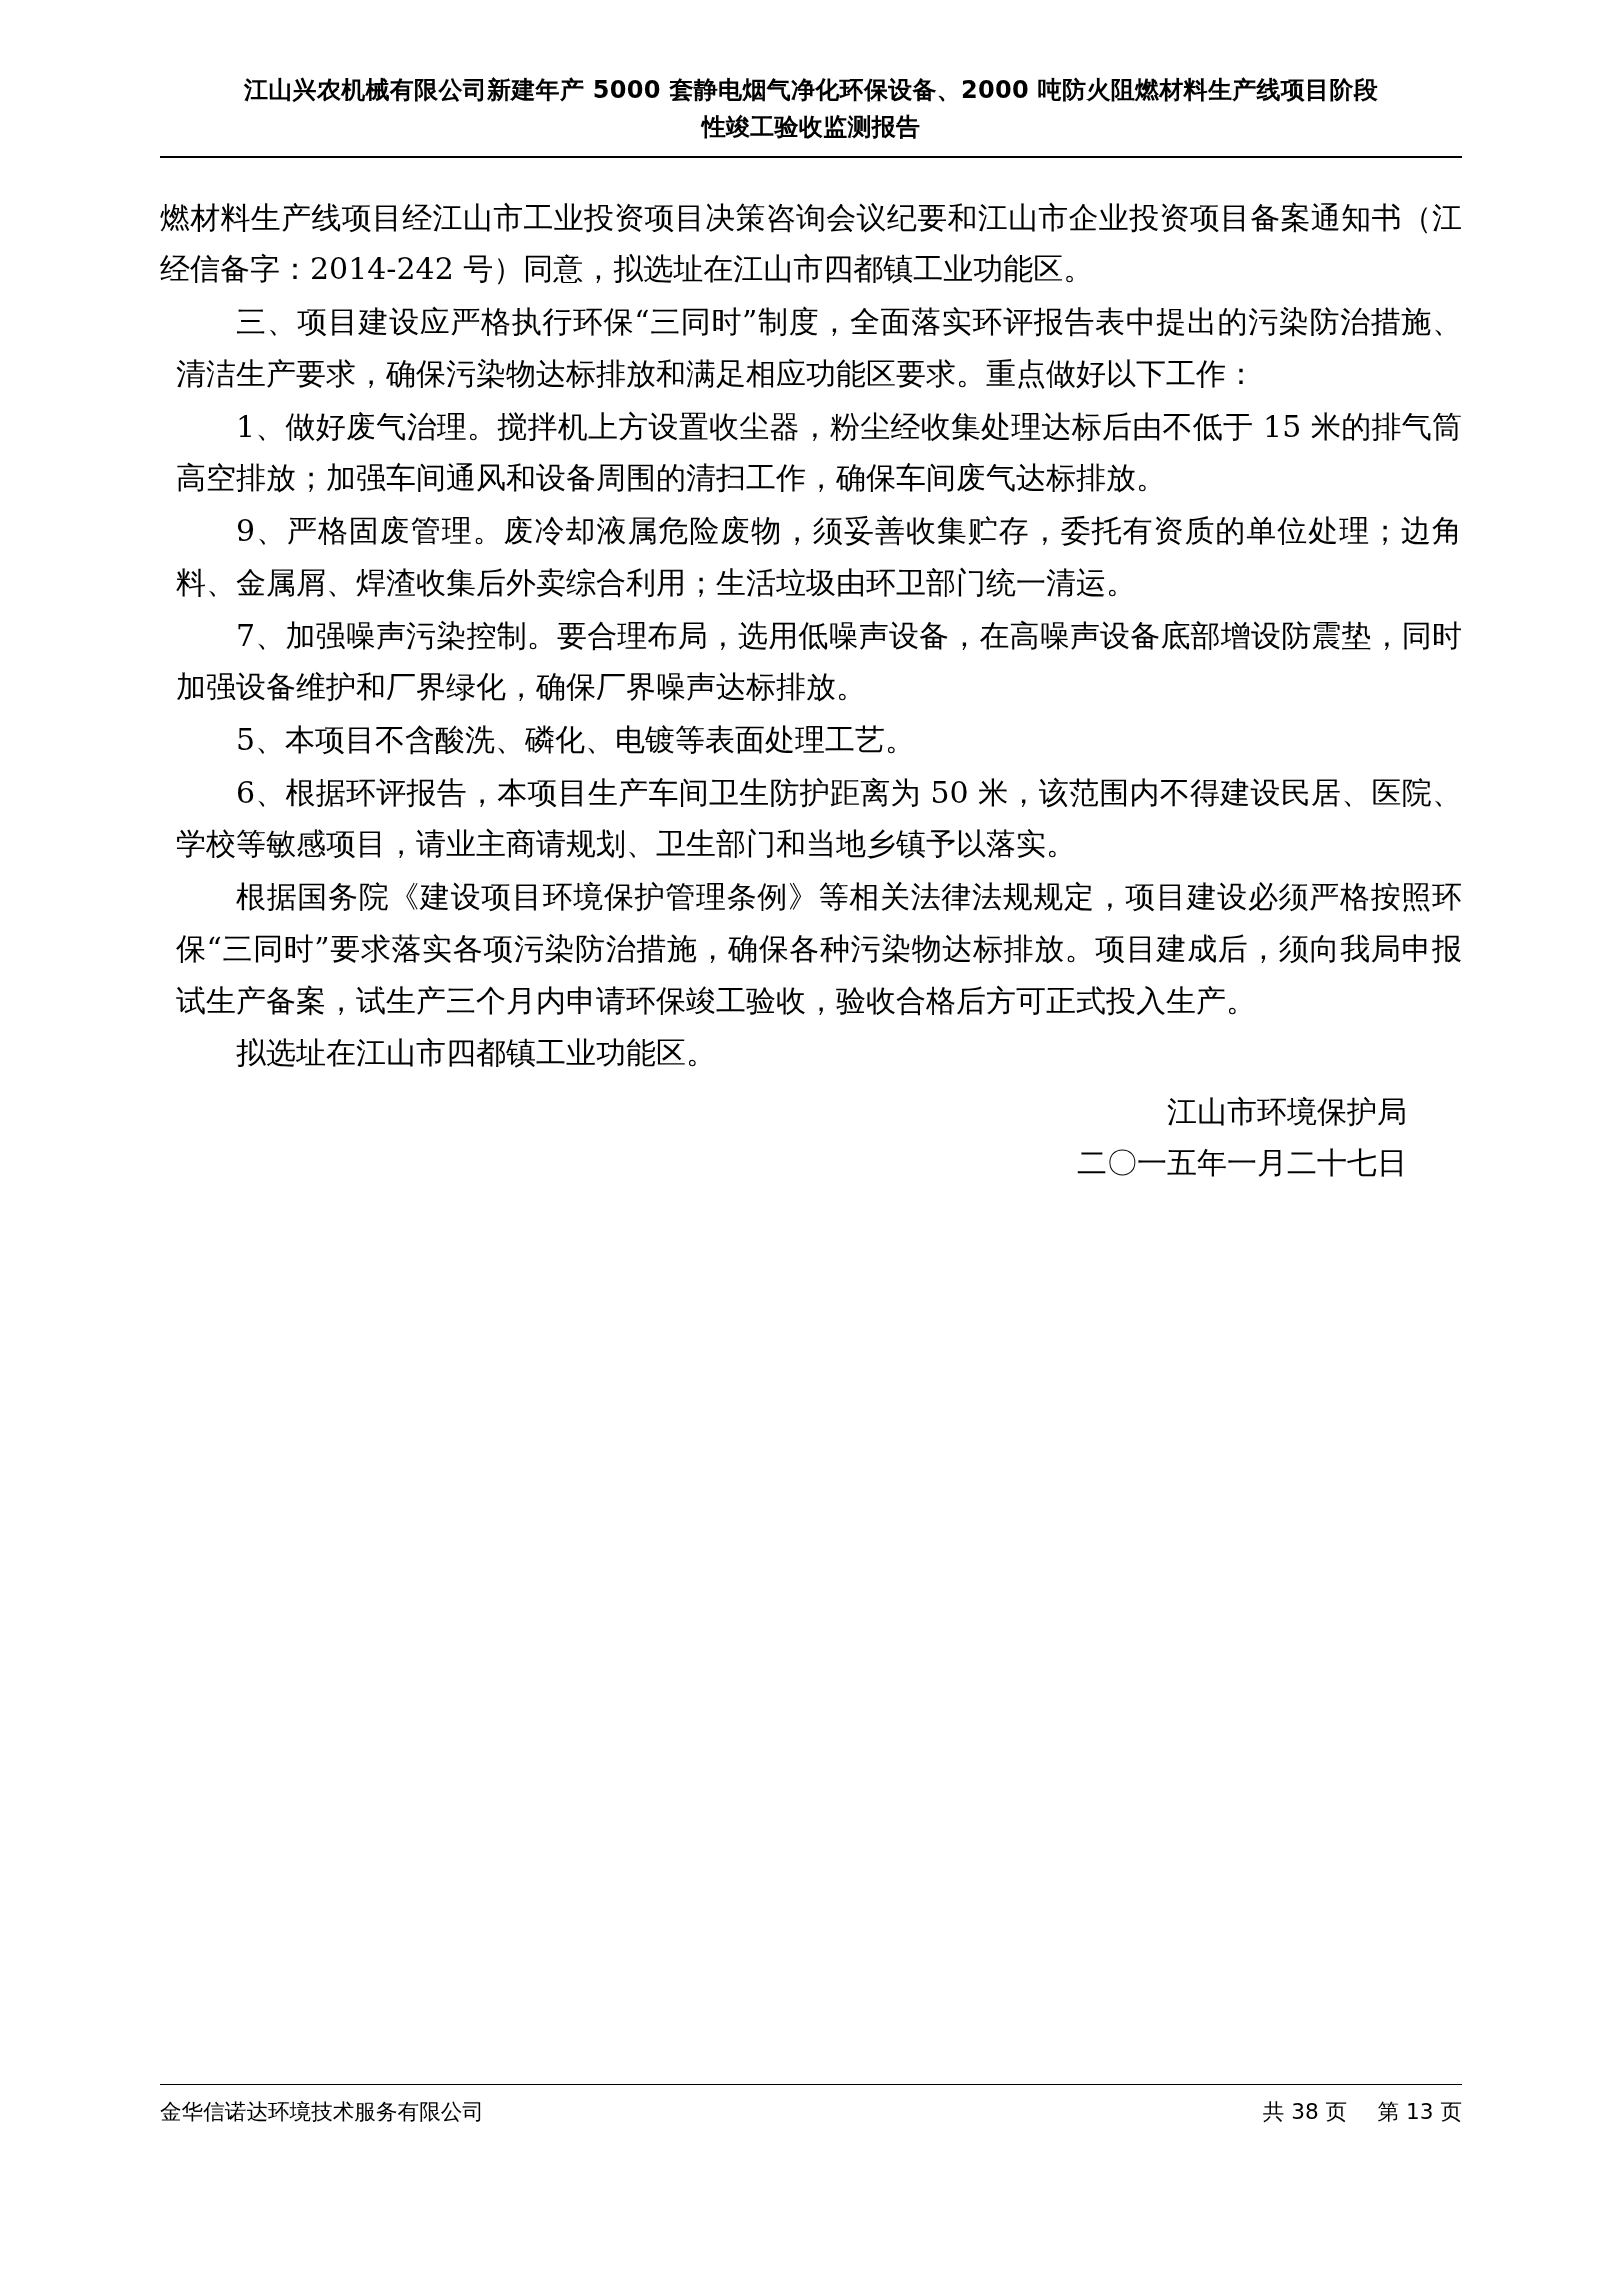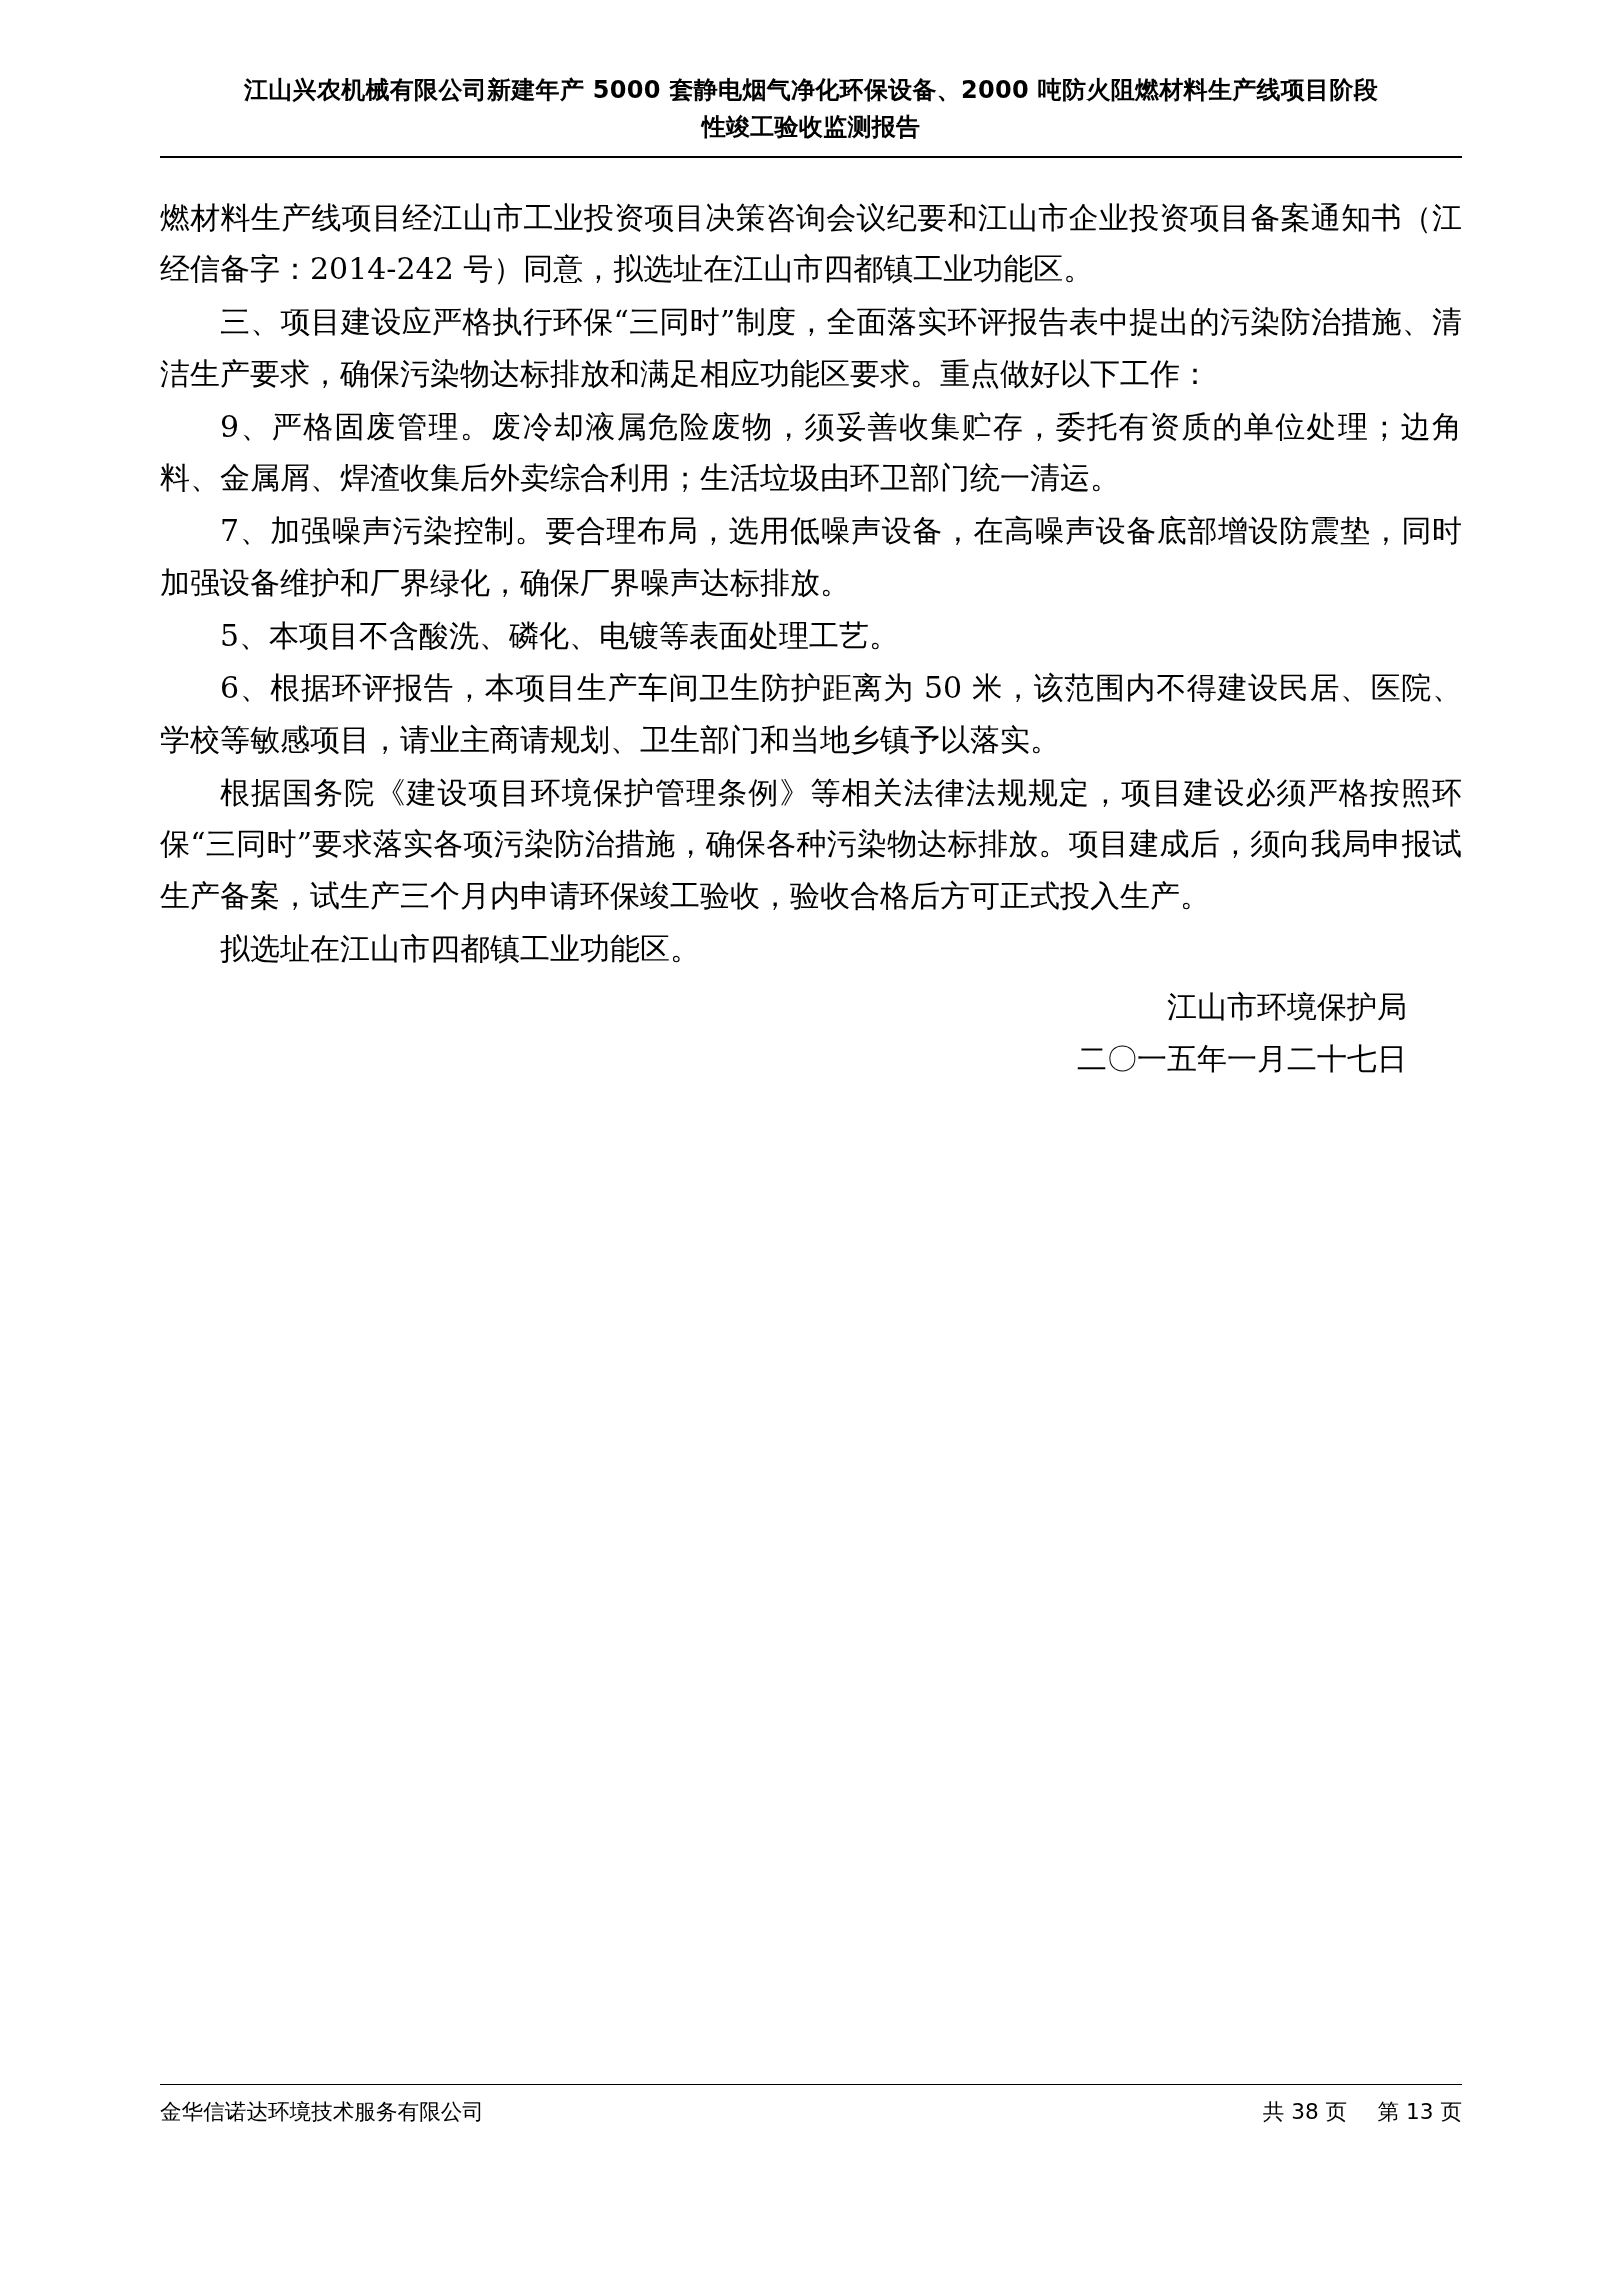--- a/index.html
+++ b/index.html
@@ -57,20 +57,21 @@
     text-align: justify;
     text-justify: inter-ideograph;
   }
   .para {
     margin: 0 0 1.3px 0;
     text-align: justify;
     text-justify: inter-ideograph;
   }
   .indent {
     text-indent: 60px;
+    margin-left: 16px;
   }
   .noindent {
     text-indent: 0;
   }
   .sign-block {
     margin-top: 6.5px;
   }
   .sign-line {
     text-align: right;
     padding-right: 55px;
@@ -112,20 +113,21 @@
 
     <div class="header">
       <div class="header-line">江山兴农机械有限公司新建年产 5000 套静电烟气净化环保设备、2000 吨防火阻燃材料生产线项目阶段</div>
       <div class="header-line">性竣工验收监测报告</div>
       <hr class="header-rule">
     </div>
 
     <div class="body">
       <p class="para noindent">燃材料生产线项目经江山市工业投资项目决策咨询会议纪要和江山市企业投资项目备案通知书（江经信备字：2014-242 号）同意，拟选址在江山市四都镇工业功能区。</p>
       <p class="para indent">三、项目建设应严格执行环保“三同时”制度，全面落实环评报告表中提出的污染防治措施、清洁生产要求，确保污染物达标排放和满足相应功能区要求。重点做好以下工作：</p>
+      <p class="para indent">1、做好废气治理。搅拌机上方设置收尘器，粉尘经收集处理达标后由不低于 15 米的排气筒高空排放；加强车间通风和设备周围的清扫工作，确保车间废气达标排放。</p>
       <p class="para indent">9、严格固废管理。废冷却液属危险废物，须妥善收集贮存，委托有资质的单位处理；边角料、金属屑、焊渣收集后外卖综合利用；生活垃圾由环卫部门统一清运。</p>
       <p class="para indent">7、加强噪声污染控制。要合理布局，选用低噪声设备，在高噪声设备底部增设防震垫，同时加强设备维护和厂界绿化，确保厂界噪声达标排放。</p>
       <p class="para indent">5、本项目不含酸洗、磷化、电镀等表面处理工艺。</p>
       <p class="para indent">6、根据环评报告，本项目生产车间卫生防护距离为 50 米，该范围内不得建设民居、医院、学校等敏感项目，请业主商请规划、卫生部门和当地乡镇予以落实。</p>
       <p class="para indent">根据国务院《建设项目环境保护管理条例》等相关法律法规规定，项目建设必须严格按照环保“三同时”要求落实各项污染防治措施，确保各种污染物达标排放。项目建成后，须向我局申报试生产备案，试生产三个月内申请环保竣工验收，验收合格后方可正式投入生产。</p>
       <p class="para indent">拟选址在江山市四都镇工业功能区。</p>
 
       <div class="sign-block">
         <div class="sign-line">江山市环境保护局</div>
         <div class="sign-line">二〇一五年一月二十七日</div>

